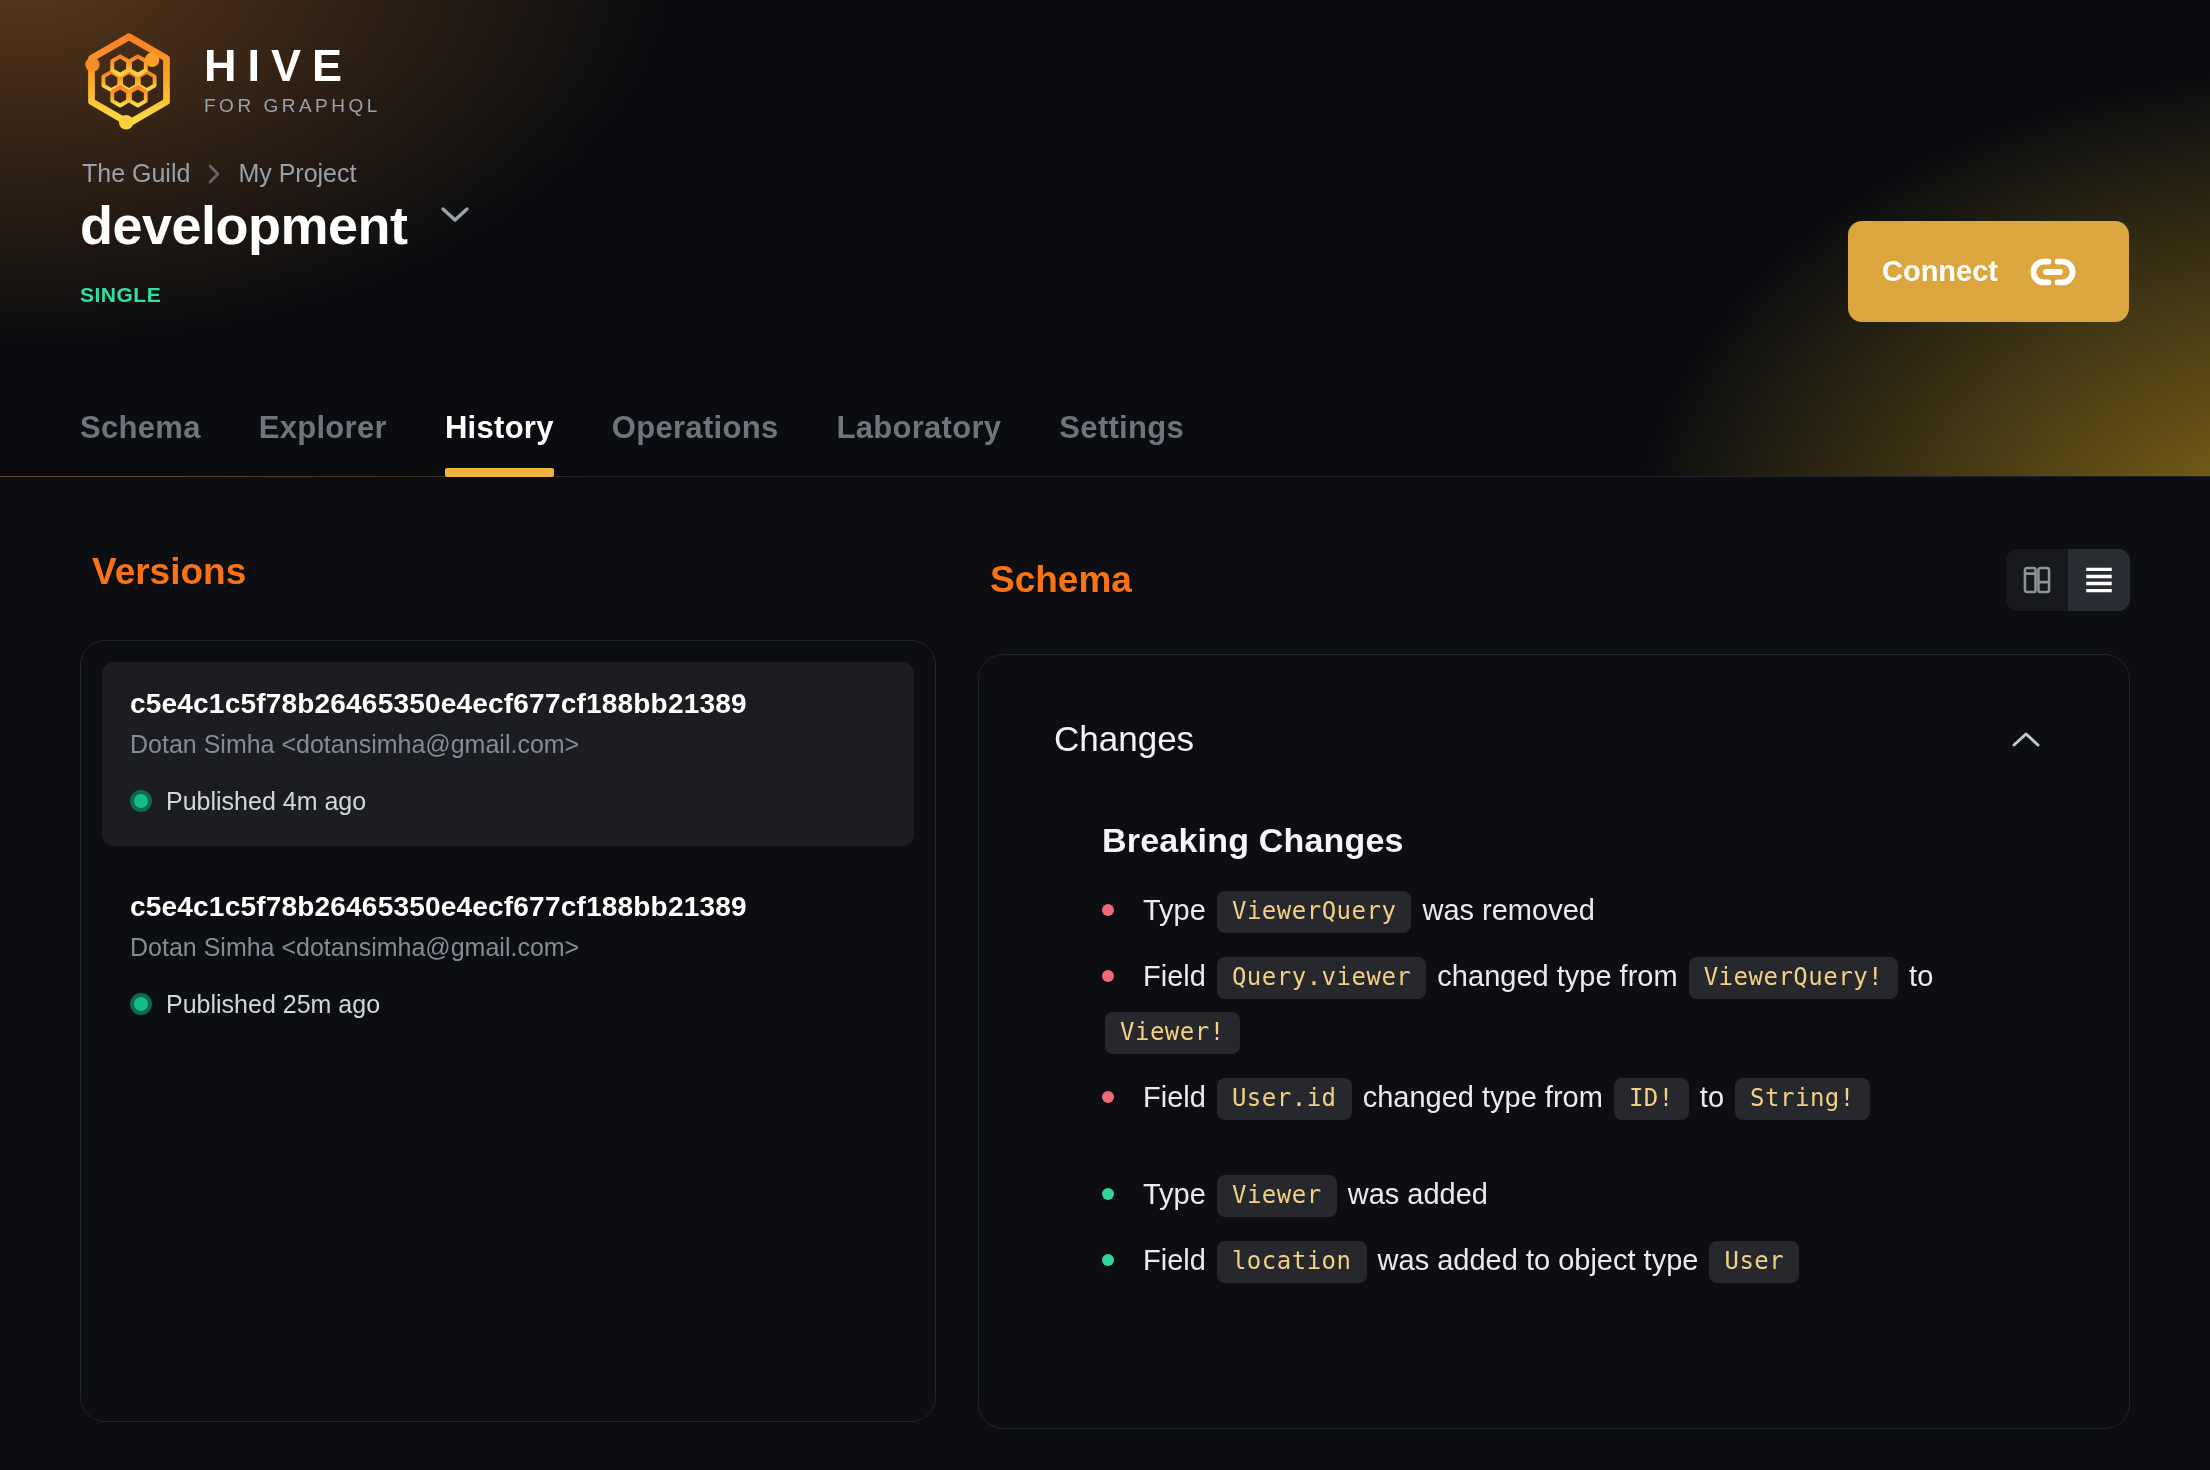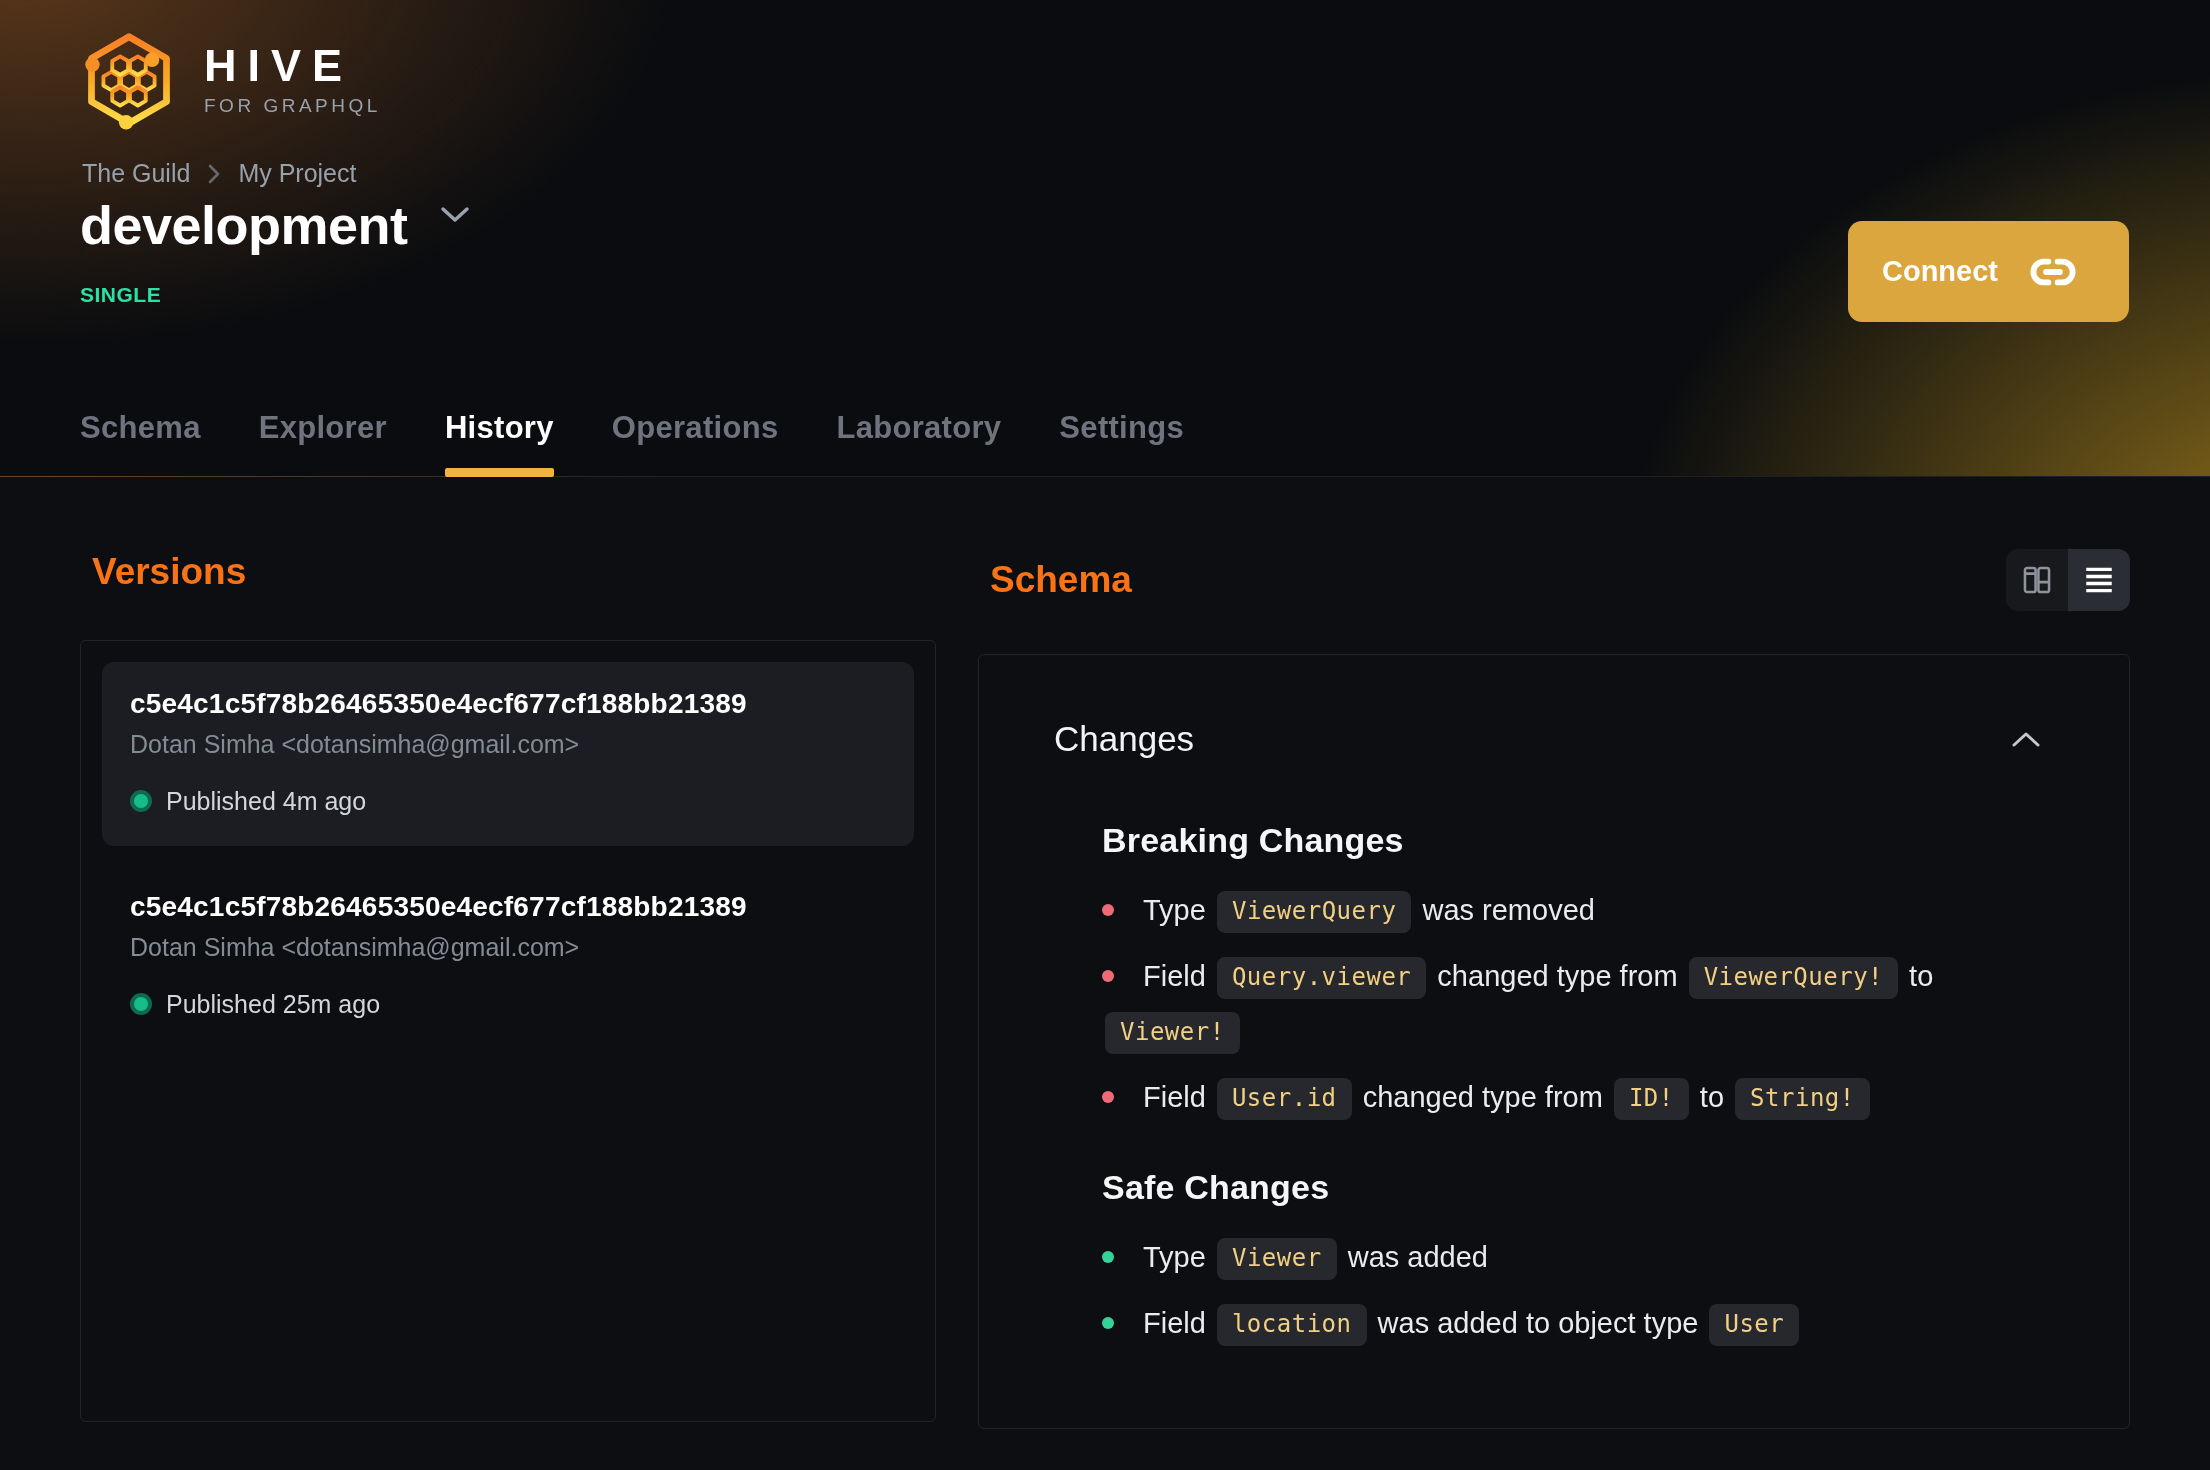--- a/index.html
+++ b/index.html
@@ -52,21 +52,21 @@
   .tab.active::after { content:""; position:absolute; left:0; right:0; bottom:-1px; height:9px;
                        background:var(--accent,#f0b43e); border-radius:2px; }
 
   
   .main { display:flex; gap:42px; padding:62px 80px 0; }
   h2 { font-size:37px; font-weight:800; color:#f97316; margin:12px; line-height:1.15; }
   .col-left { width:856px; flex:none; }
   .col-left h2 { margin-bottom:46px; }
   .col-right { flex:1; min-width:0; }
 
-  .panel { border:1px solid #212429; border-radius:6px; }
+  .panel { border:1px solid #212429; border-radius:25px; }
 
   .versions-panel { height:782px; padding:21px; }
   .version-card { border-radius:12px; padding:26px 28px 30px; margin-bottom:19px; cursor:pointer; }
   .version-card.highlighted { background:#1b1d22; }
   .v-hash { font-size:28px; font-weight:700; color:#fff; letter-spacing:.2px; }
   .v-author { margin-top:10px; font-size:25px; color:#858b95; }
   .v-status { margin-top:28px; display:flex; align-items:center; gap:14px; font-size:25px; color:#d3d6da; }
   .dot { width:22px; height:22px; border-radius:50%; background:#16bd89; border:4px solid #0e6a4f; flex:none; }
 
   .schema-head { display:flex; align-items:center; justify-content:space-between; margin:8px 0 40px; }
@@ -229,21 +229,20 @@
         <div class="changes-body" id="changes-body">
             <div class="change-section">
     <h3>Breaking Changes</h3>
     <ul class="change-list breaking">
                 <li><span class="bullet"></span><span>Type </span><span class="code">ViewerQuery</span><span> was removed</span></li>
                 <li><span class="bullet"></span><span>Field </span><span class="code">Query.viewer</span><span> changed type from </span><span class="code">ViewerQuery!</span><span> to </span><span class="code">Viewer!</span></li>
                 <li><span class="bullet"></span><span>Field </span><span class="code">User.id</span><span> changed type from </span><span class="code">ID!</span><span> to </span><span class="code">String!</span></li>
               </ul>
   </div>
             <div class="change-section">
-    <h3>Safe Changes</h3>
     <ul class="change-list safe">
                 <li><span class="bullet"></span><span>Type </span><span class="code">Viewer</span><span> was added</span></li>
                 <li><span class="bullet"></span><span>Field </span><span class="code">location</span><span> was added to object type </span><span class="code">User</span></li>
               </ul>
   </div>
           </div>
       </div>
     </section>
   </main>
 </div>

